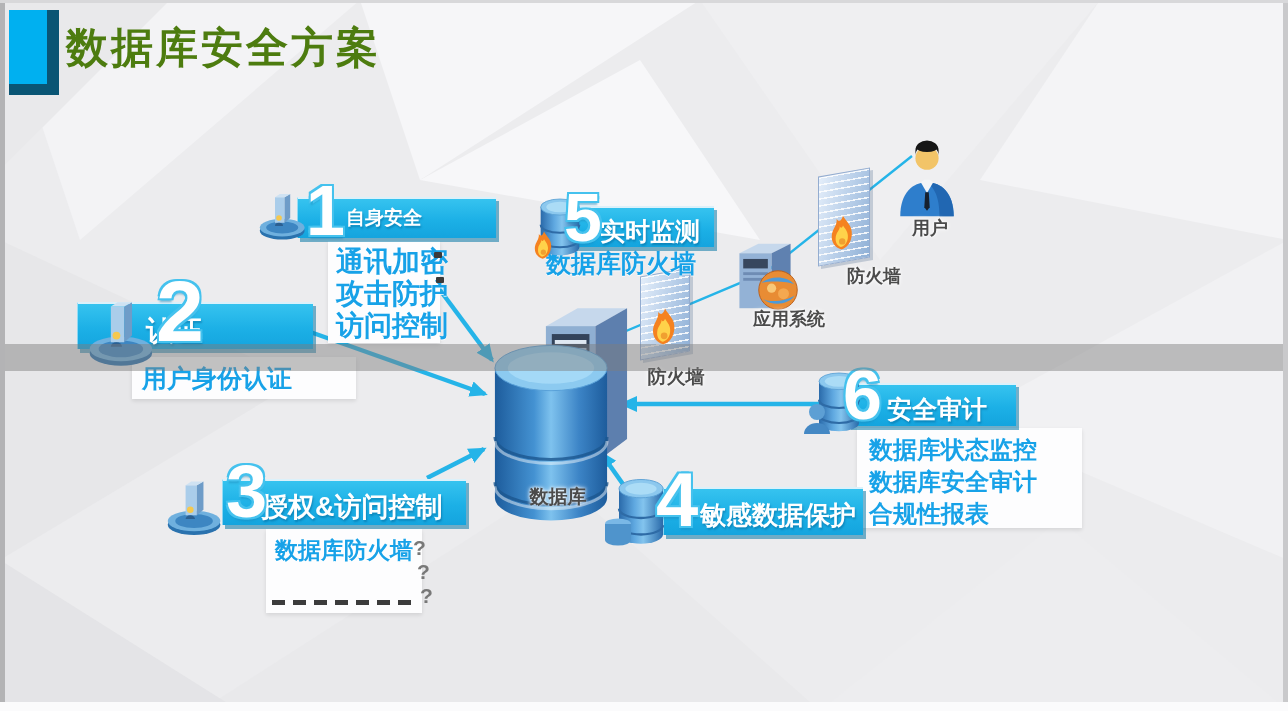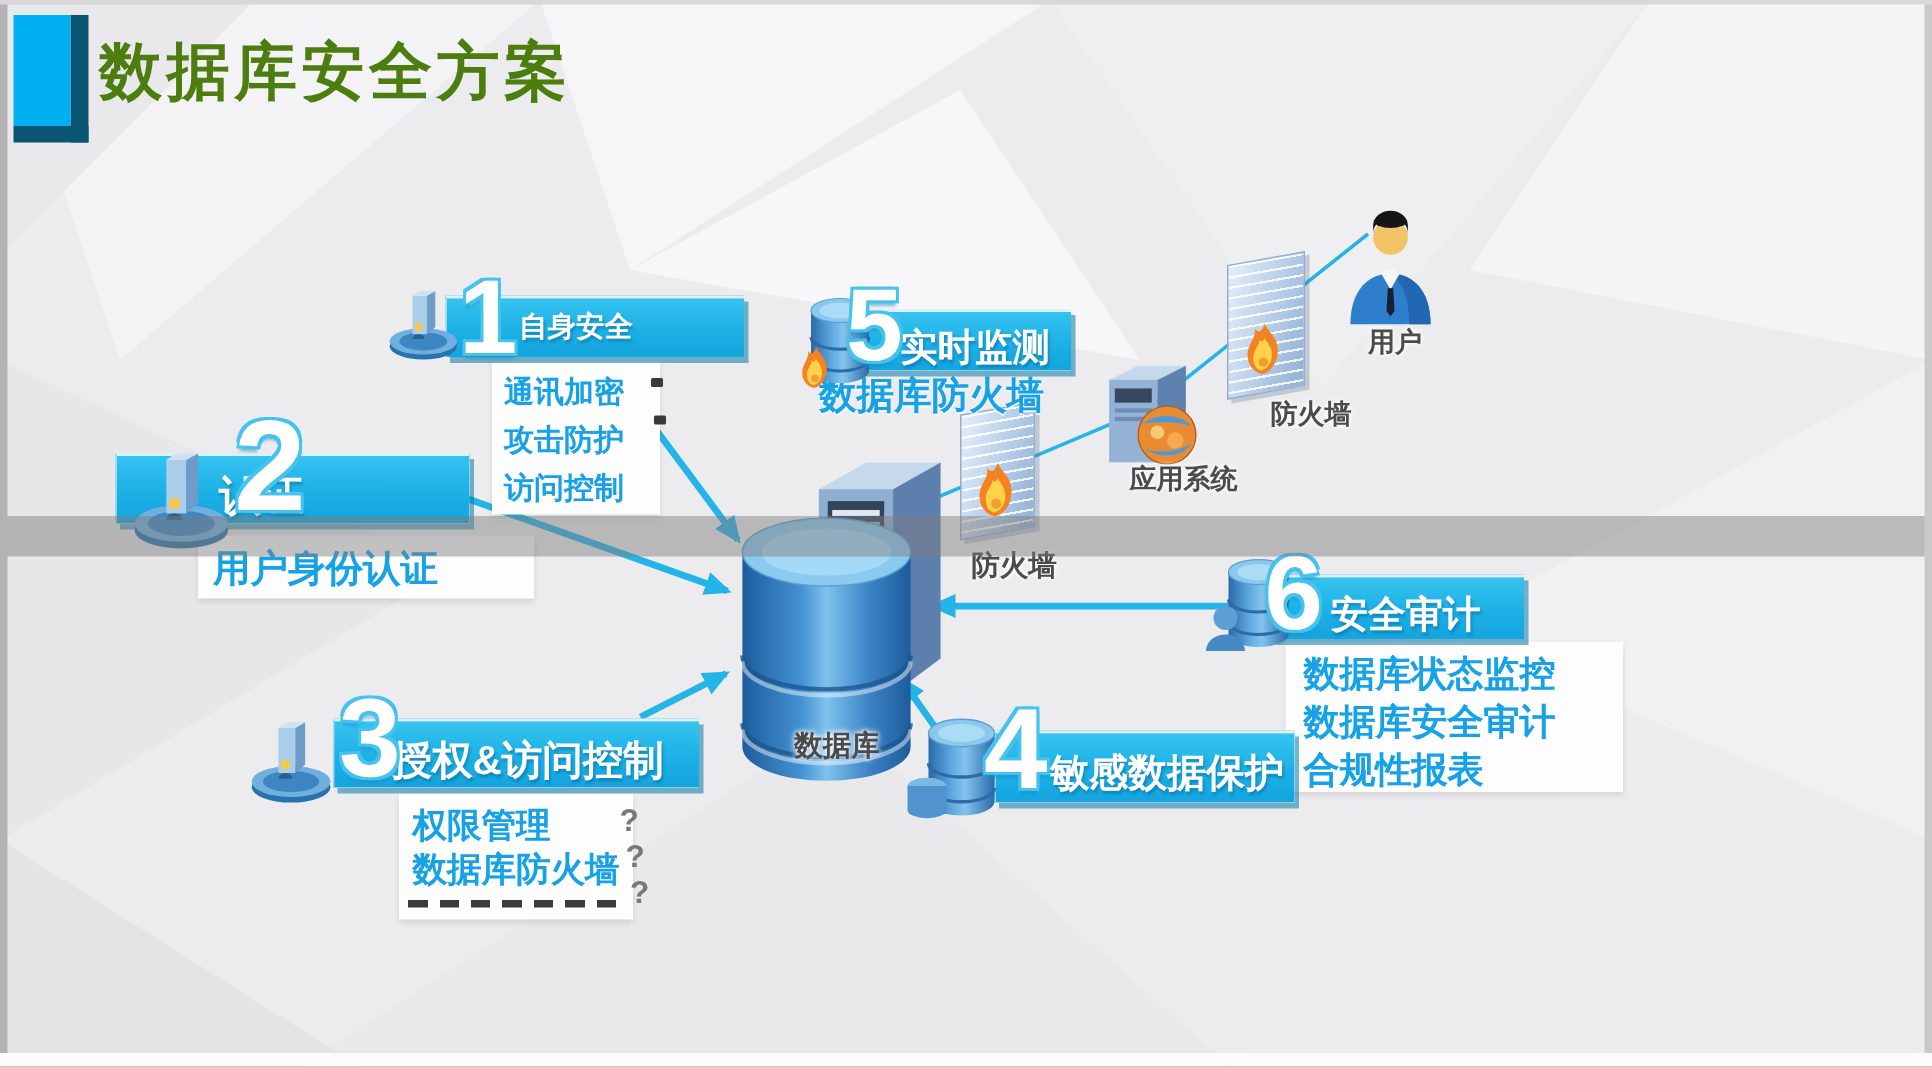--- a/index.html
+++ b/index.html
@@ -245,21 +245,21 @@
     </svg>
   <div class="abs iconlabel" style="left:904px;top:216px;width:52px;font-size:18px">用户</div>
 
   <svg class="abs" style="left:255px;top:187px;z-index:22" width="56" height="54">
       <use href="#sym-pedestal" width="56" height="54"></use>
     </svg>
   <div class="abs banner" style="left:297px;top:197px;width:199px;height:41px">
     <span class="banner-label" style="left:48px;top:6px;font-size:19px">自身安全</span>
   </div>
   <div class="abs bignum" style="left:306px;top:176px;font-size:70px">1</div>
-  <div class="abs subbox" style="left:328px;top:241px;width:112px;height:102px;padding:5px 0 13px 8px;font-size:20px;line-height:32px">
+  <div class="abs subbox" style="left:328px;top:241px;width:112px;height:102px;padding:5px 0 13px 8px;font-size:28px;line-height:32px">
     <span class="subline">通讯加密</span>
     <span class="subline">攻击防护</span>
     <span class="subline">访问控制</span>
   </div>
   <div class="dark-dash" style="left:434px;top:252px;width:8px;height:6px"></div>
   <div class="dark-dash" style="left:436px;top:277px;width:8px;height:6px"></div>
 
   <div class="abs banner" style="left:77px;top:302px;width:236px;height:47px">
     <span class="banner-label" style="left:68px;top:8px;font-size:28px">认证</span>
   </div>
@@ -272,21 +272,20 @@
   </div>
 
   <svg class="abs" style="left:162px;top:474px;z-index:22" width="66" height="62">
       <use href="#sym-pedestal" width="66" height="62"></use>
     </svg>
   <div class="abs banner" style="left:222px;top:479px;width:244px;height:46px">
     <span class="banner-label" style="left:38px;top:8px;font-size:27px">授权&amp;访问控制</span>
   </div>
   <div class="abs bignum" style="left:226px;top:455px;font-size:74px">3</div>
   <div class="abs subbox" style="left:266px;top:529px;width:156px;height:84px;padding:7px 0 0 9px;font-size:23px;line-height:29px">
-    <span class="subline">权限管理</span>
     <span class="subline">数据库防火墙</span>
   </div>
   <div class="dash-row" style="left:272px;top:600px;width:146px"></div>
   <span class="qmark" style="left:413px;top:536px">?</span>
   <span class="qmark" style="left:417px;top:560px">?</span>
   <span class="qmark" style="left:420px;top:584px">?</span>
 
   <svg class="abs" style="left:602px;top:474px;z-index:22" width="72" height="80">
     <use href="#sym-db" x="6" y="0" width="66" height="77"></use>
     <ellipse cx="16" cy="50" rx="13" ry="5.5" fill="#7ab8e6"></ellipse>

